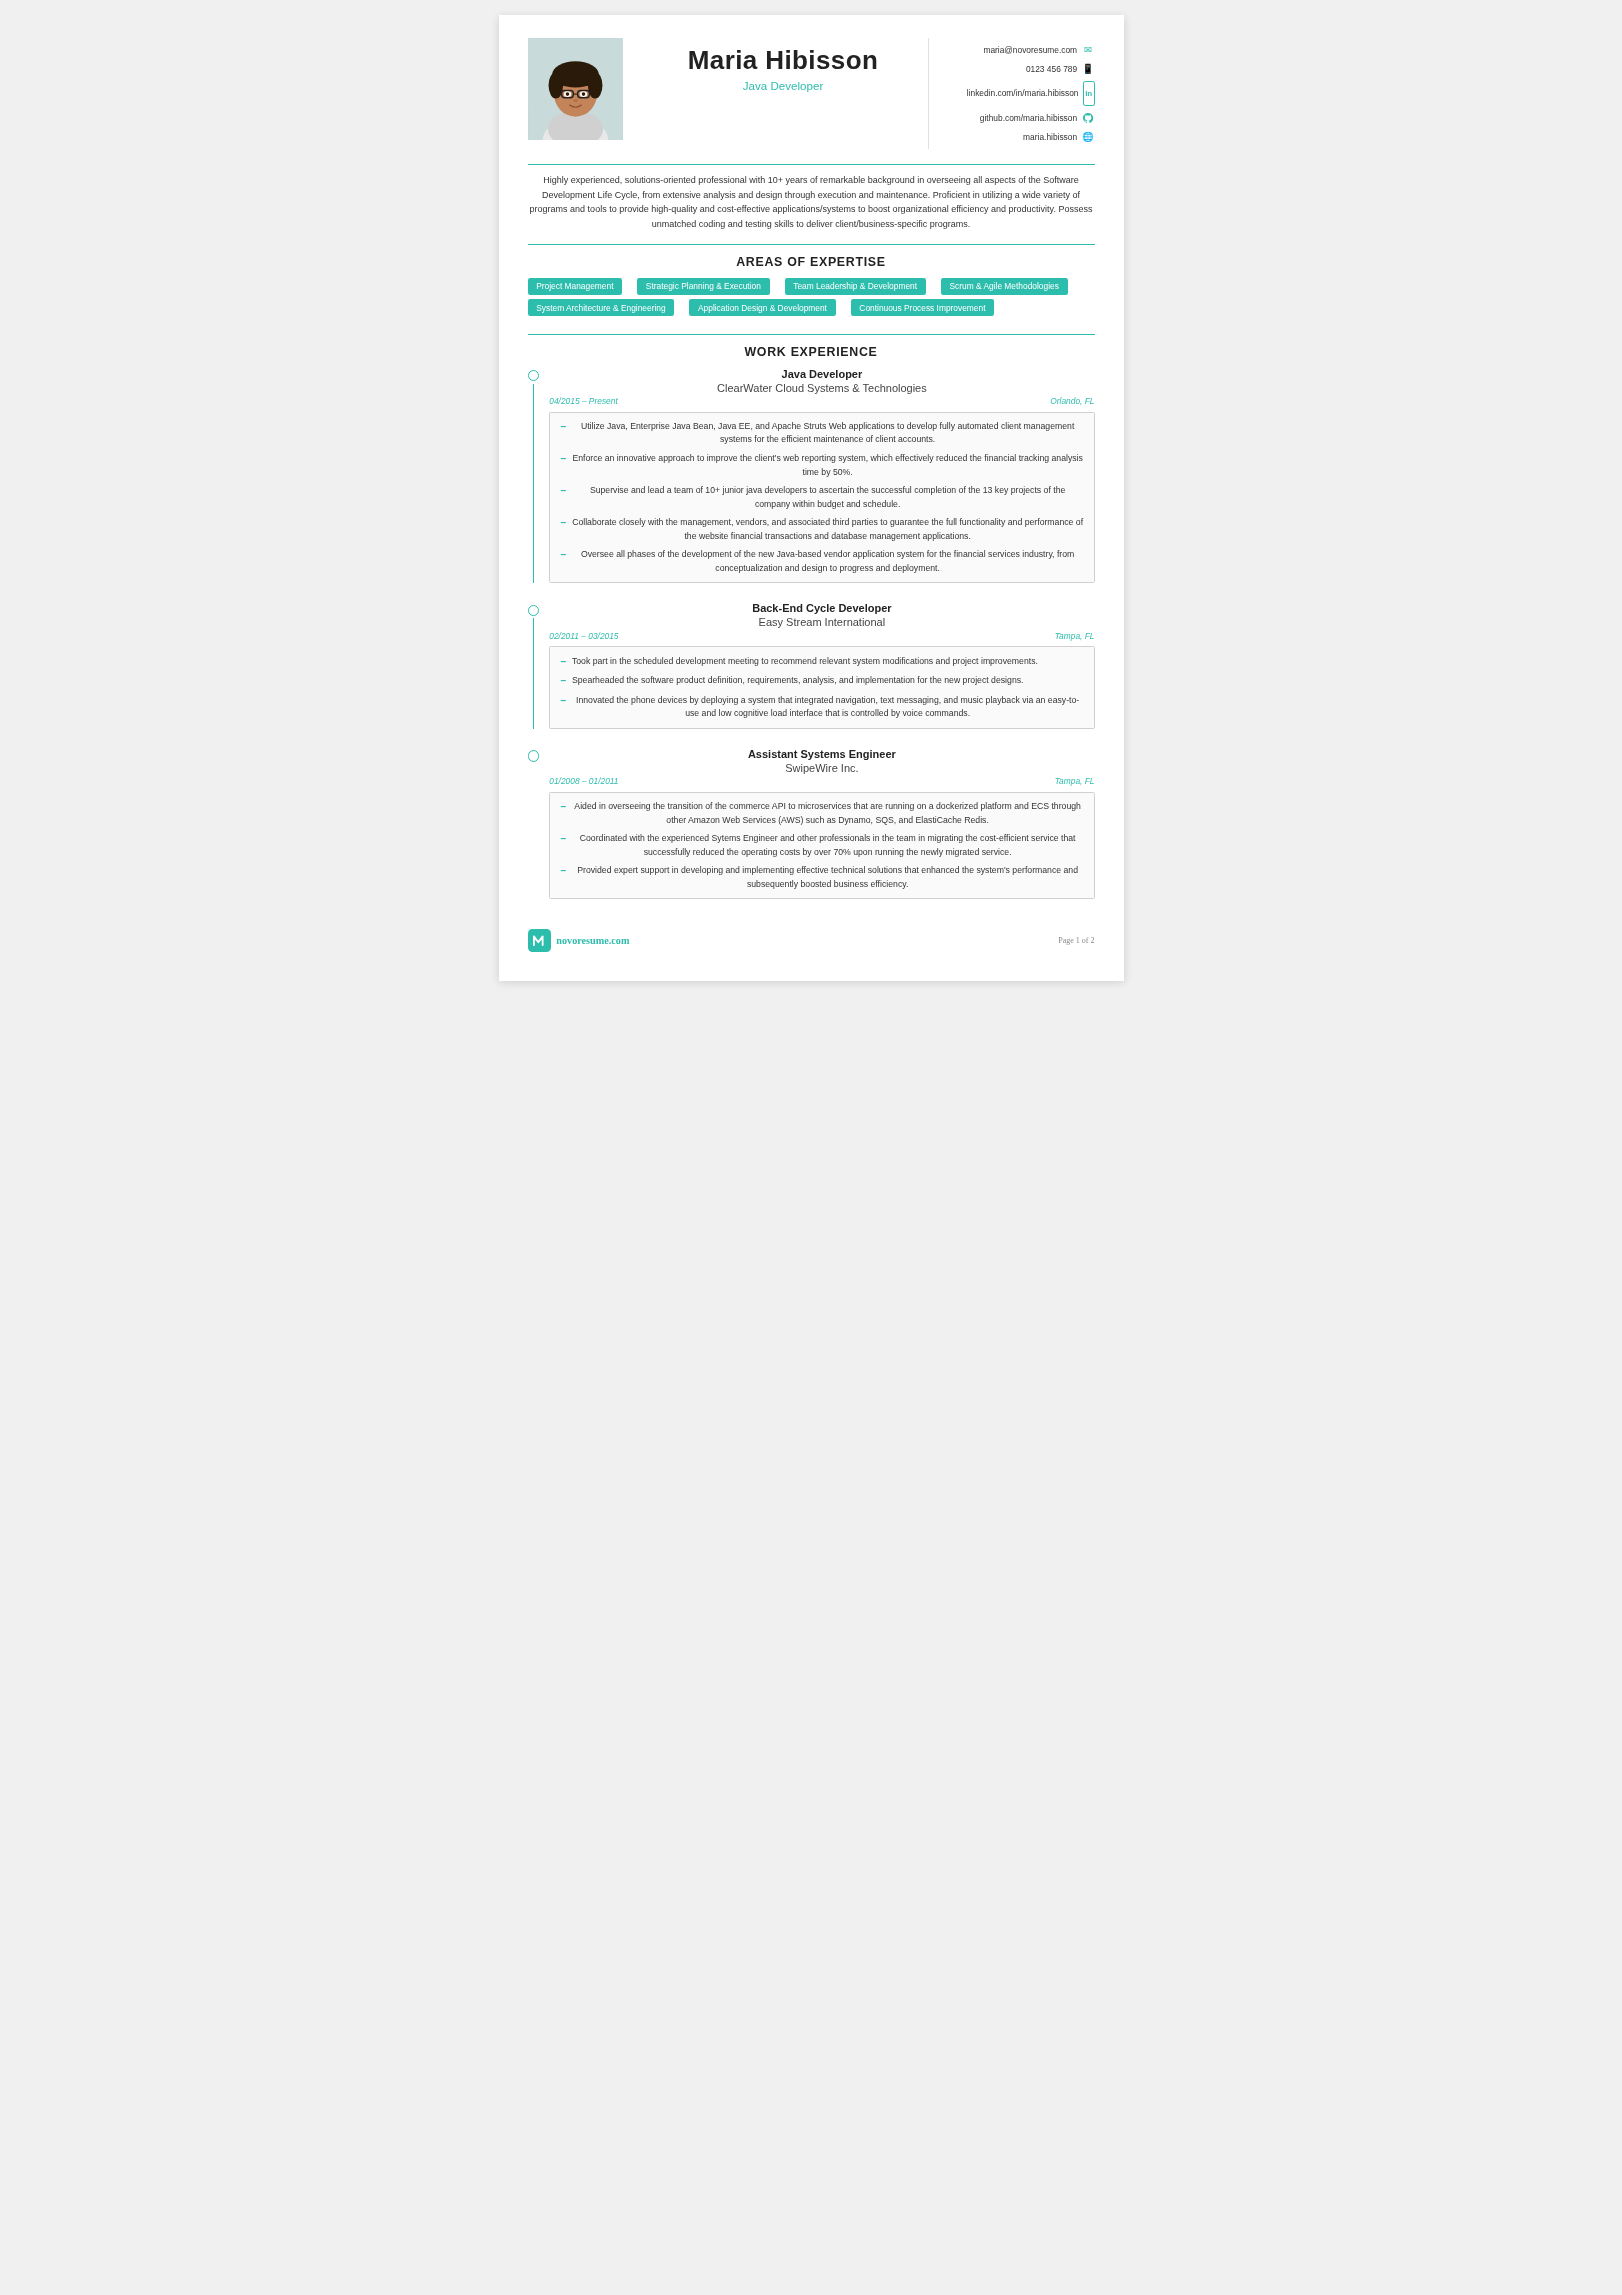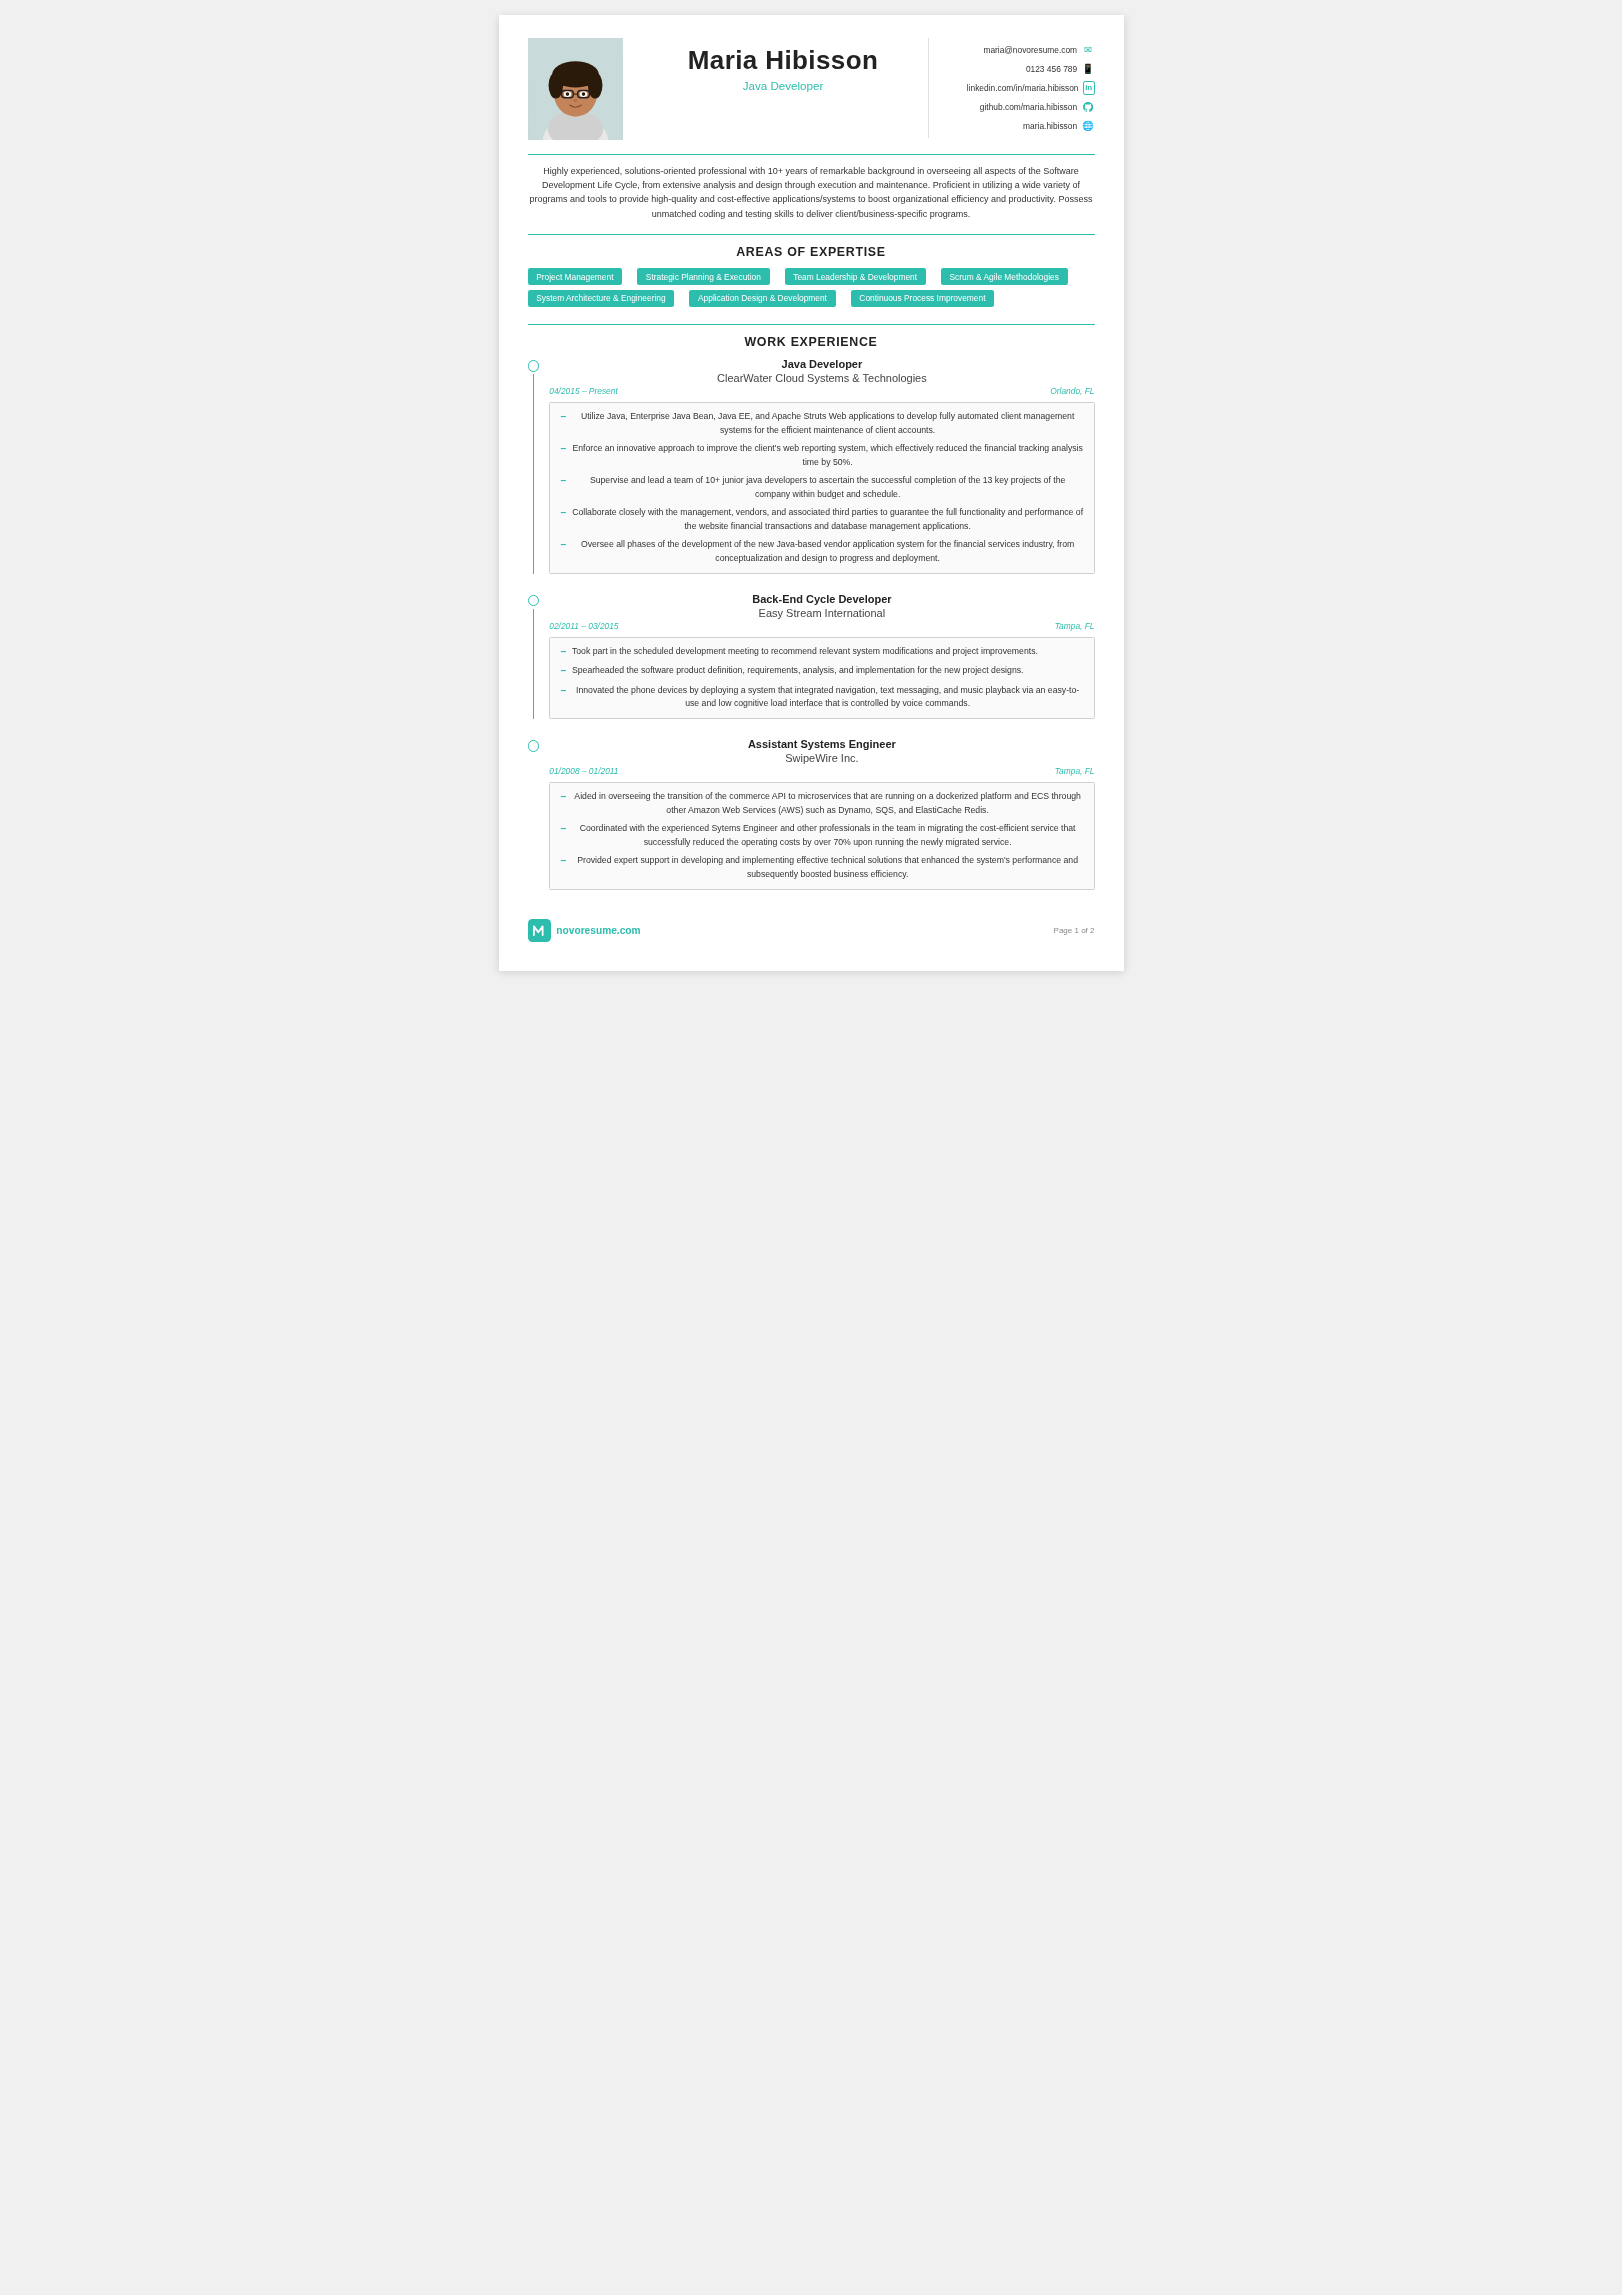--- a/index.html
+++ b/index.html
@@ -203,20 +203,21 @@
       line-height: 1.4;
     }
 
     
     .footer {
       display: flex;
       justify-content: space-between;
       align-items: center;
       margin-top: 22px;
       padding-top: 7.3px;
+      font-family: Liberation Serif, serif;
     }
     .footer-logo {
       display: flex;
       align-items: center;
       gap: 5.8px;
     }
     .footer-logo-icon {
       width: 23px;
       height: 23px;
       background: #2dbdad;
@@ -301,21 +302,21 @@
       <div class="contact-row">
         <span class="contact-text">maria@novoresume.com</span>
         <span class="contact-icon">✉</span>
       </div>
       <div class="contact-row">
         <span class="contact-text">0123 456 789</span>
         <span class="contact-icon">📱</span>
       </div>
       <div class="contact-row">
         <span class="contact-text">linkedin.com/in/maria.hibisson</span>
-        <span class="contact-icon" style="font-weight:bold;font-size:8px;color:#2dbdad;border:1.1px solid #2dbdad;width:11.6px;height:14px;border-radius:2.2px;display:flex;align-items:center;justify-content:center;">in</span>
+        <span class="contact-icon" style="font-weight:bold;font-size:8px;color:#2dbdad;border:1.1px solid #2dbdad;width:11.6px;height:25px;border-radius:2.2px;display:flex;align-items:center;justify-content:center;">in</span>
       </div>
       <div class="contact-row">
         <span class="contact-text">github.com/maria.hibisson</span>
         <span class="contact-icon">
           <svg width="10.2" height="10.2" viewBox="0 0 16 16" fill="#2dbdad">
               <path d="M8 0C3.58 0 0 3.58 0 8c0 3.54 2.29 6.53 5.47 7.59.4.07.55-.17.55-.38 0-.19-.01-.82-.01-1.49-2.01.37-2.53-.49-2.69-.94-.09-.23-.48-.94-.82-1.13-.28-.15-.68-.52-.01-.53.63-.01 1.08.58 1.23.82.72 1.21 1.87.87 2.33.66.07-.52.28-.87.51-1.07-1.78-.2-3.64-.89-3.64-3.95 0-.87.31-1.59.82-2.15-.08-.2-.36-1.02.08-2.12 0 0 .67-.21 2.2.82.64-.18 1.32-.27 2-.27.68 0 1.36.09 2 .27 1.53-1.04 2.2-.82 2.2-.82.44 1.1.16 1.92.08 2.12.51.56.82 1.27.82 2.15 0 3.07-1.87 3.75-3.65 3.95.29.25.54.73.54 1.48 0 1.07-.01 1.93-.01 2.2 0 .21.15.46.55.38A8.013 8.013 0 0016 8c0-4.42-3.58-8-8-8z"></path>
             </svg>
         </span>
       </div>
       <div class="contact-row">

